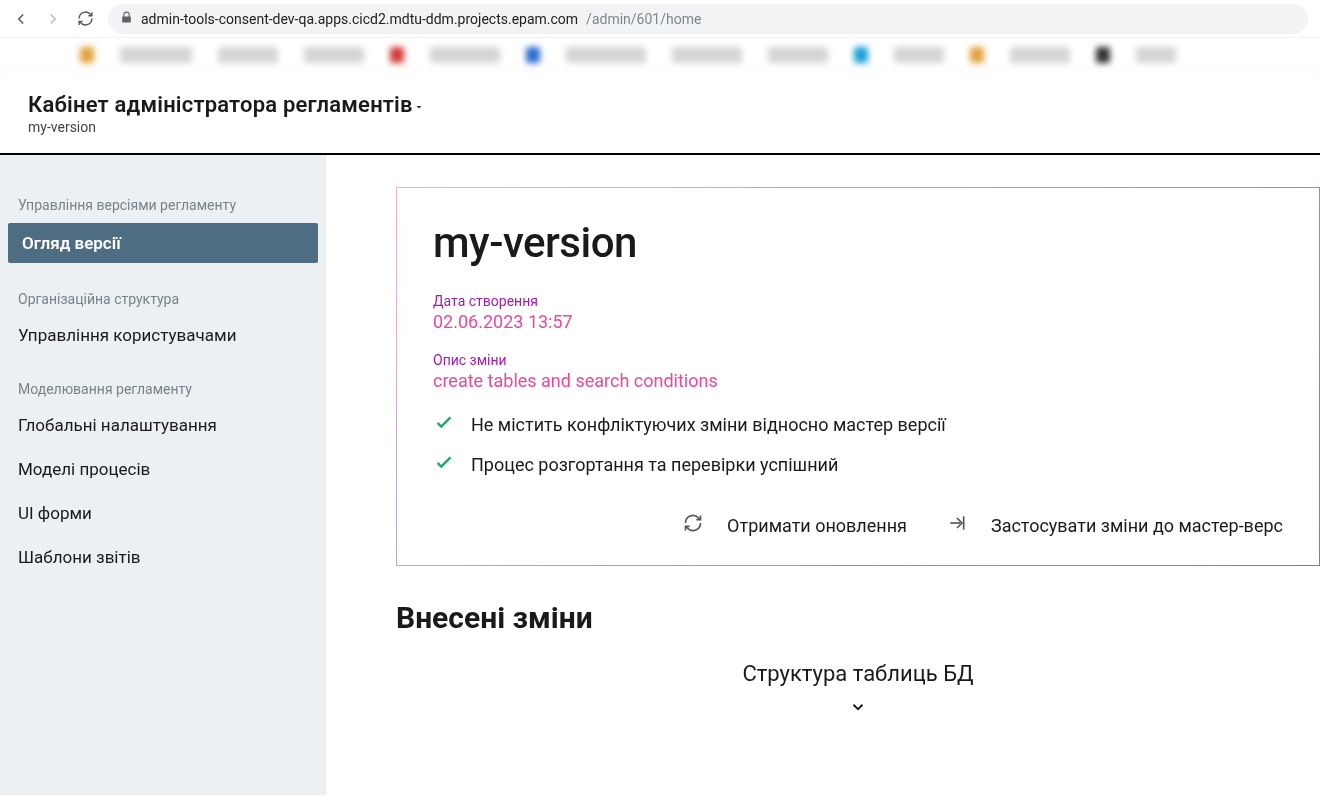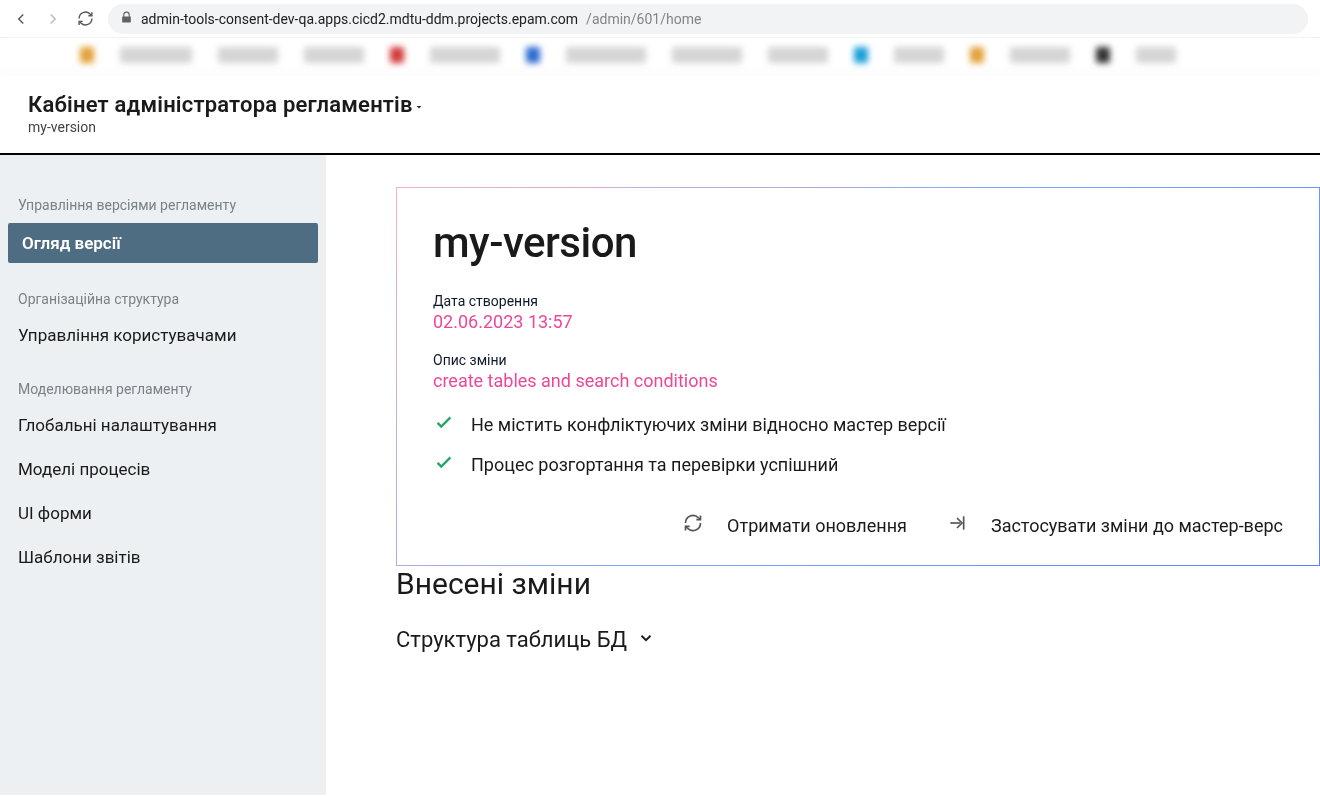--- a/index.html
+++ b/index.html
@@ -105,21 +105,21 @@
     border-image: linear-gradient(135deg, #f7b1c0 0%, #7aa5ff 50%, #5a7dff 100%) 1;
     padding: 30px 36px 28px 36px;
     position:relative;
   }
   .card h1 {
     font-size:42px;
     font-weight:500;
     letter-spacing:-0.5px;
     margin-bottom:26px;
   }
-  .meta-label { font-size:14px; color:#0f172a; margin-bottom:2px; }
+  .meta-label { font-size:14px; color:#a21caf; margin-bottom:2px; }
   .meta-value { font-size:18px; color:#ec4899; margin-bottom:20px; }
   .status-line {
     display:flex;
     align-items:center;
     gap:16px;
     font-size:18px;
     margin: 14px 0;
   }
   .check { color:#22a565; }
   .card-actions {
@@ -135,29 +135,31 @@
     gap:24px;
     font-size:18px;
     color:#1a1a1a;
     cursor:pointer;
     white-space:nowrap;
   }
   .action-btn svg { flex-shrink:0; }
 
   .changes-heading {
     font-size:30px;
-    font-weight:400;
+    font-weight:700;
+    margin-top:34px;
   }
   .expander {
     display:flex;
     align-items:center;
     gap:10px;
     font-size:22px;
     margin-top:26px;
     cursor:pointer;
+    flex-direction:column;
   }
 </style>
 </head>
 <body>
 
 <div class="browser-bar">
   <div class="nav-btn">
     <svg width="18" height="18" viewBox="0 0 24 24" fill="none" stroke="currentColor" stroke-width="2">
         <path d="M15 18l-6-6 6-6"></path>
       </svg>

